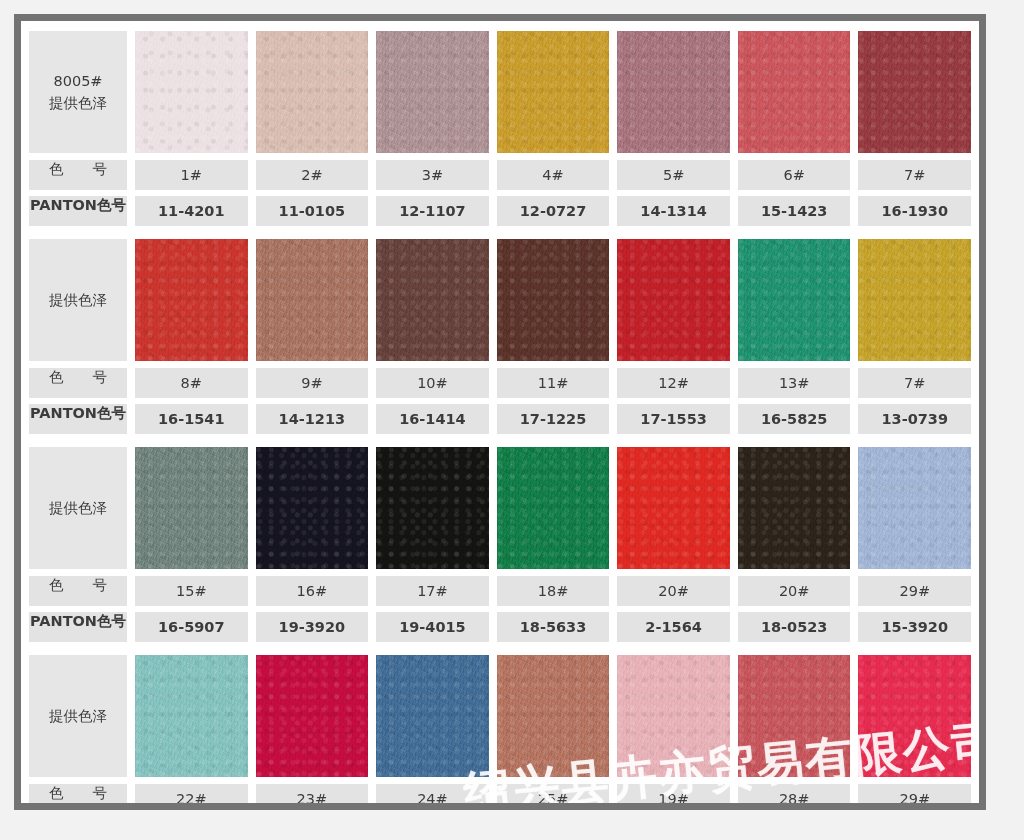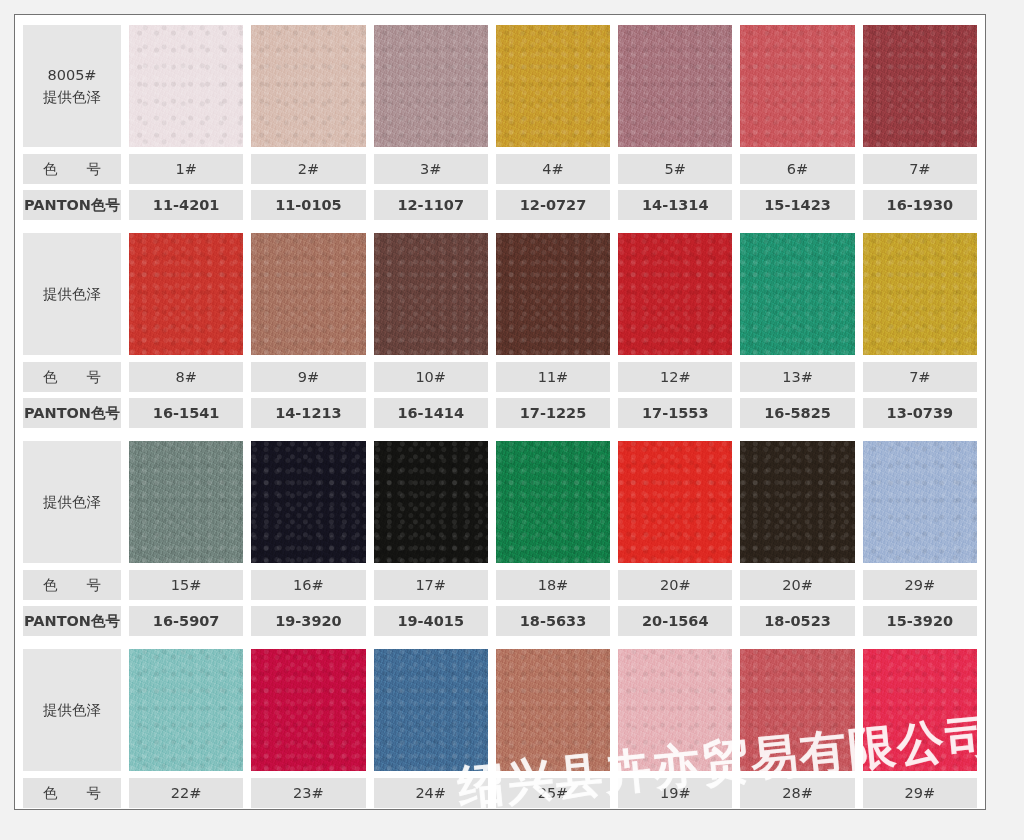--- a/index.html
+++ b/index.html
@@ -13,21 +13,21 @@
     font-family: "Liberation Sans", "DejaVu Sans", sans-serif;
     overflow: hidden;
   }
   #card {
     position: absolute;
     left: 14px;
     top: 14px;
     width: 972px;
     height: 796px;
     background: #ffffff;
-    border: 1px solid #737373;
+    border: 7px solid #737373;
     box-sizing: border-box;
     overflow: hidden;
   }
   #watermark {
     position: absolute;
     left: 0;
     top: 0;
     width: 972px;
     height: 796px;
     pointer-events: none;
@@ -109,21 +109,21 @@
     gap: 8px;
     height: 30px;
     margin-top: 7px;
   }
   .label-row.panton { margin-top: 6px; font-weight: bold; }
   .lbl-head {
     width: 98px;
     flex: 0 0 98px;
     background: #e3e3e3;
     display: flex;
-    align-items: center;
+    align-items: flex-start;
     justify-content: center;
     color: #3c3c3c;
     font-size: 14.5px;
     font-family: "DejaVu Sans", "Liberation Sans", sans-serif;
     white-space: nowrap;
   }
   .cell {
     flex: 1 1 0;
     background: #e3e3e3;
     display: flex;
@@ -304,21 +304,21 @@
           <div class="cell">20#</div>
           <div class="cell">20#</div>
           <div class="cell">29#</div>
         </div>
         <div class="label-row panton">
           <div class="lbl-head">PANTON色号</div>
           <div class="cell">16-5907</div>
           <div class="cell">19-3920</div>
           <div class="cell">19-4015</div>
           <div class="cell">18-5633</div>
-          <div class="cell">20-1564</div>
+          <div class="cell">2-1564</div>
           <div class="cell">18-0523</div>
           <div class="cell">15-3920</div>
         </div>
       </div>
       <div class="block-gap"></div>
       <div class="block">
         <div class="swatch-row">
           <div class="rowhead">
             <div>提供色泽</div>
           </div>

